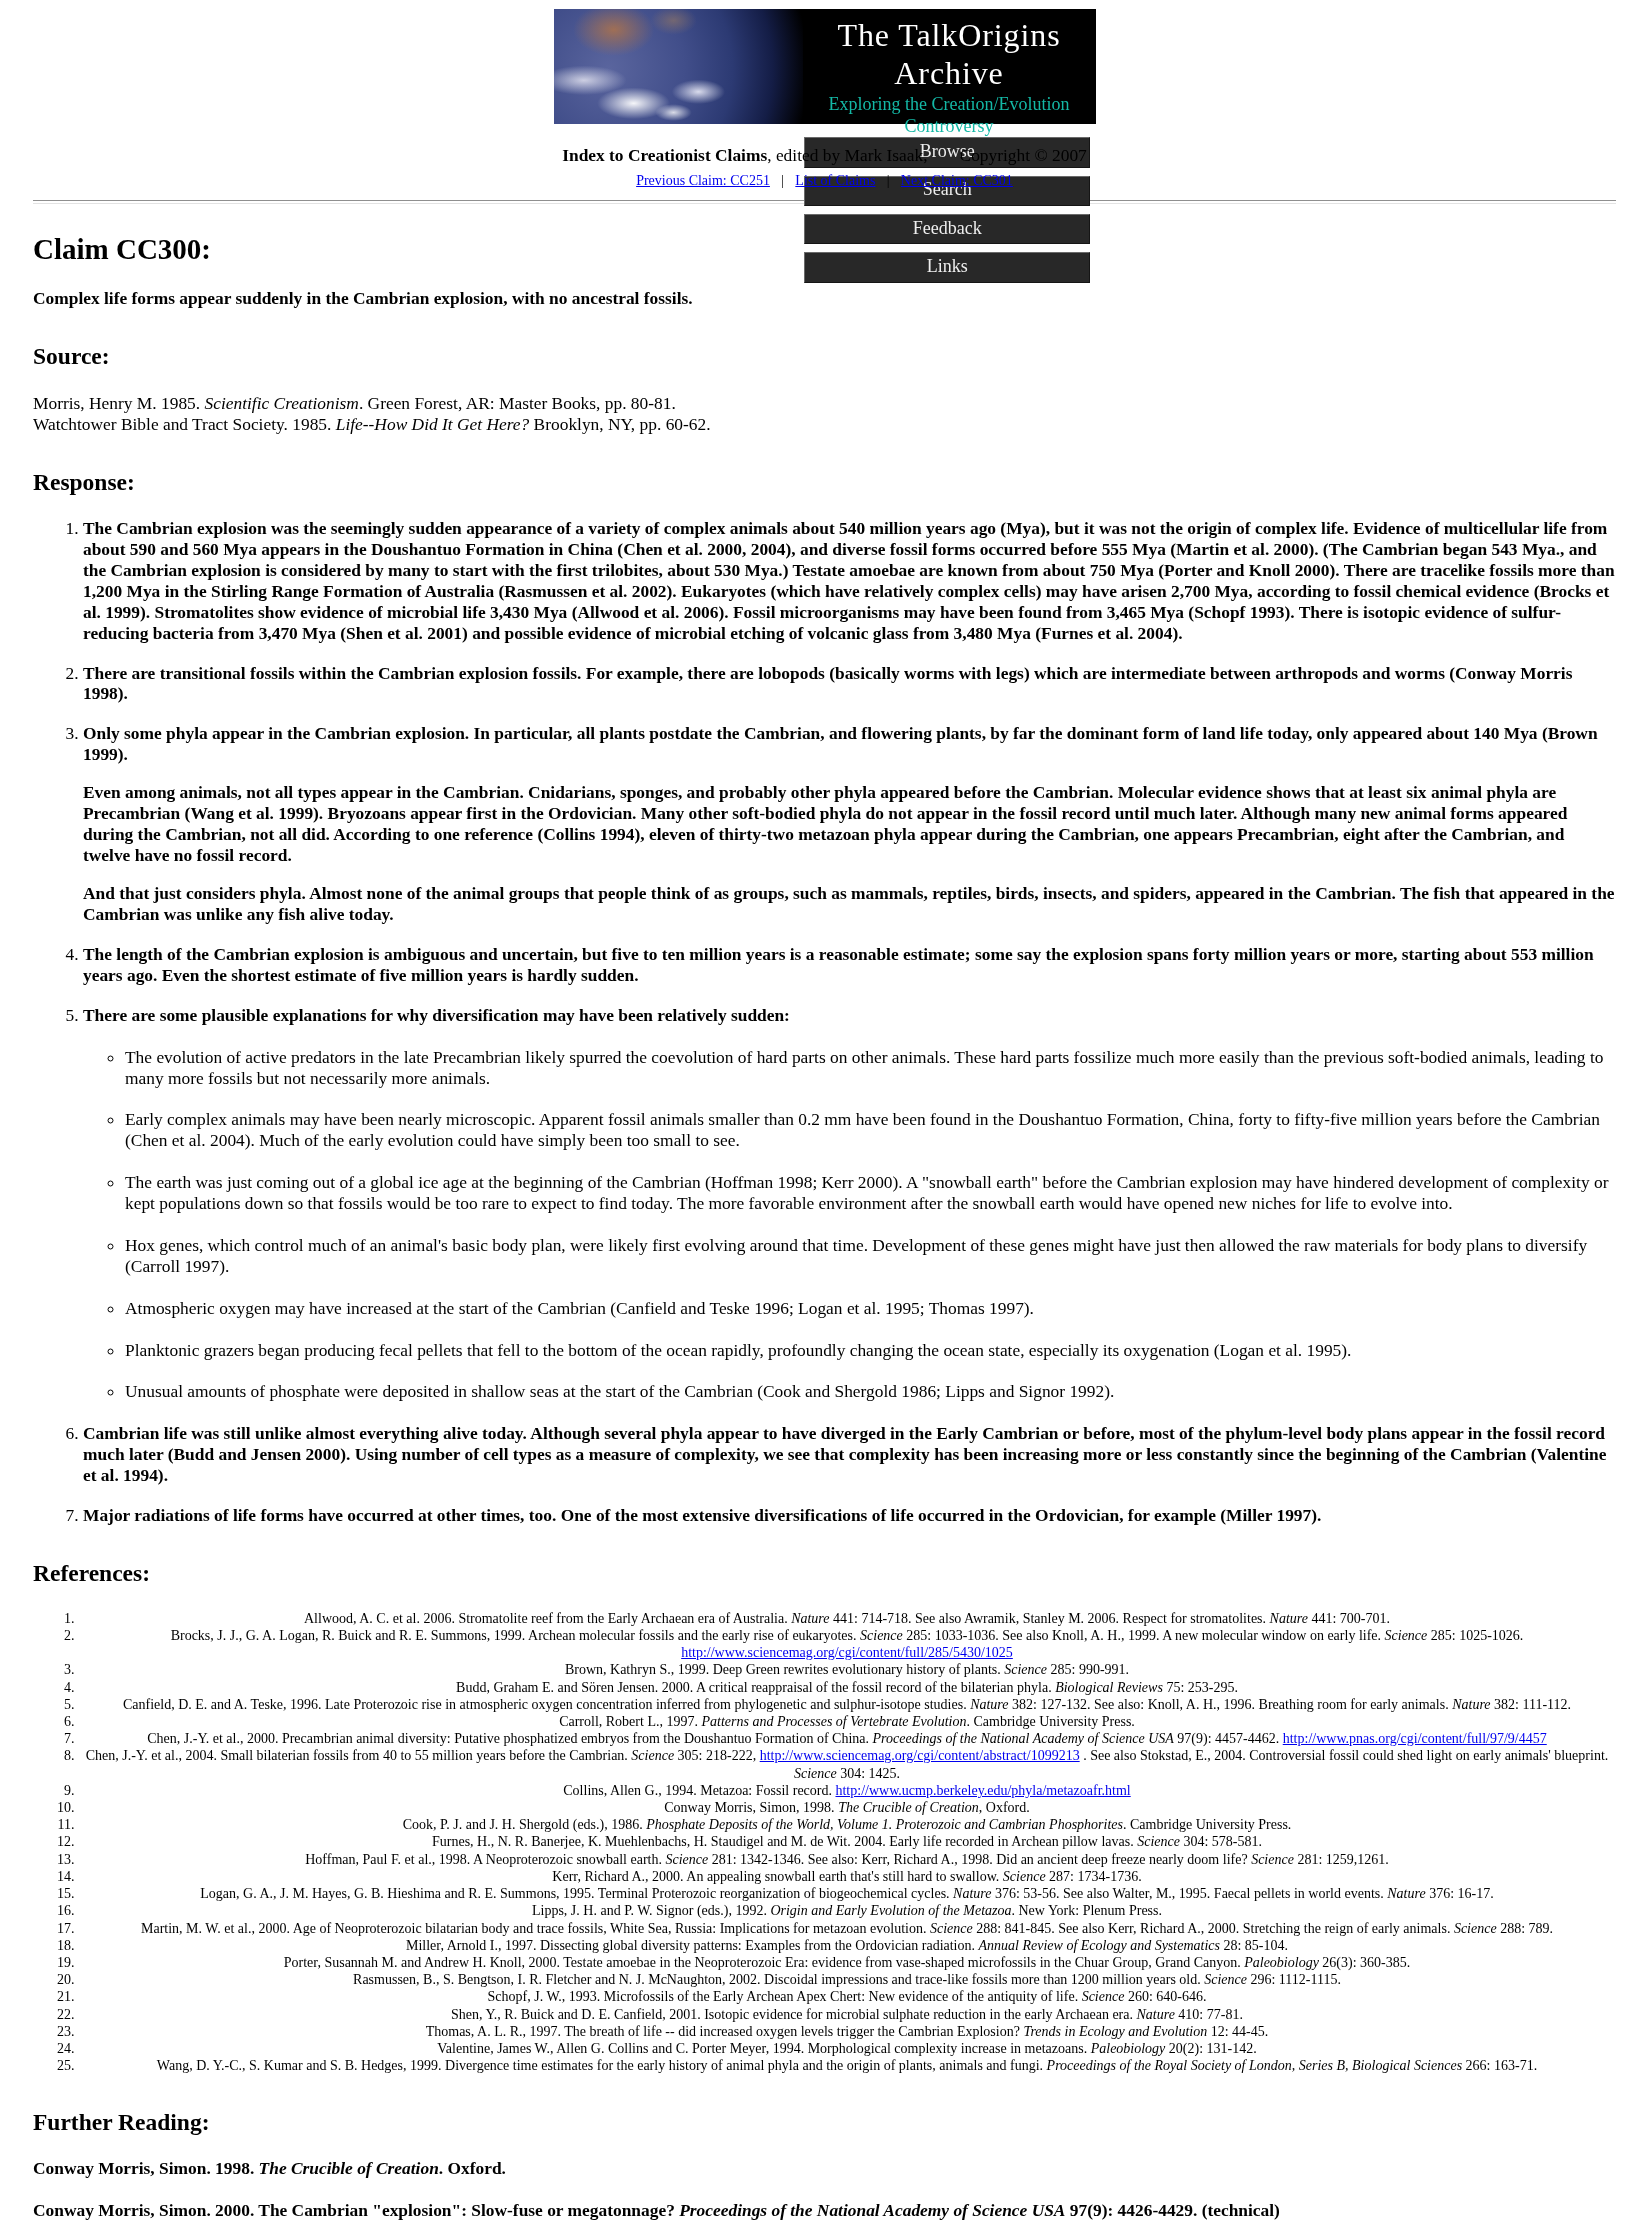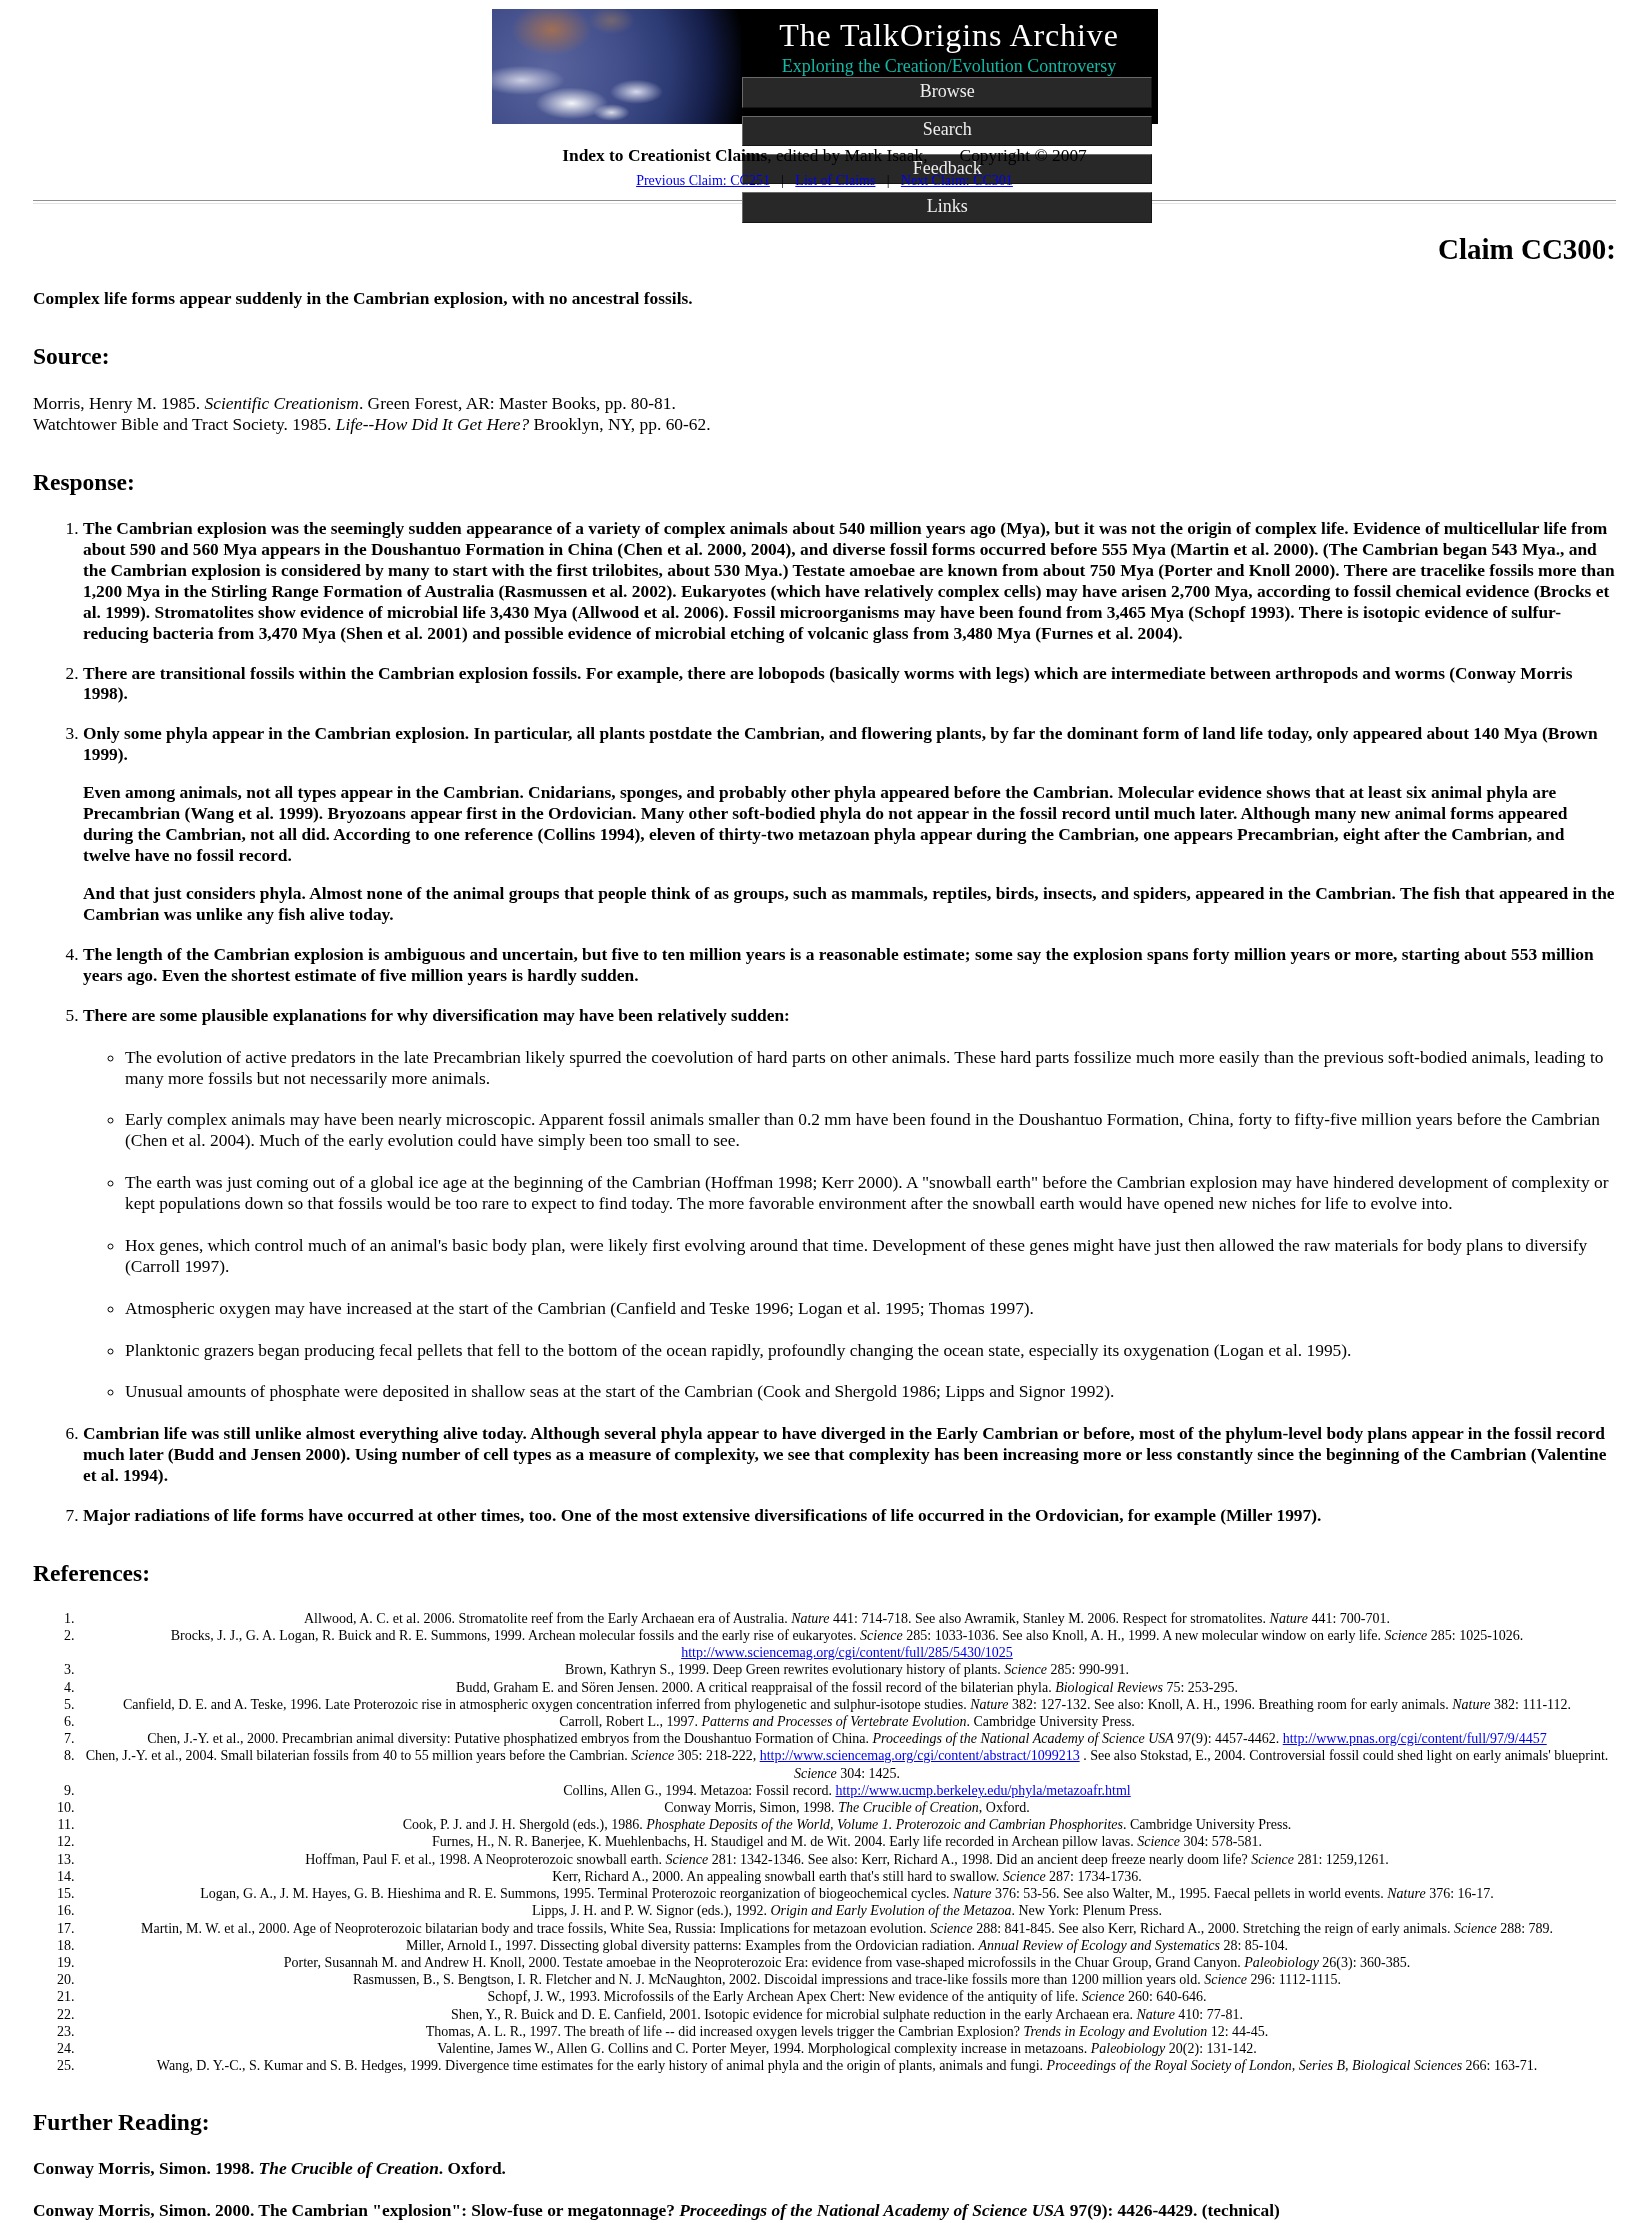--- a/index.html
+++ b/index.html
@@ -1,20 +1,20 @@
 <!DOCTYPE html>
 <html style="font-size:14px"><head>
 <meta charset="utf-8">
 <style>
   html, body { background: #fff; color: #000; }
   body { margin: 0; font-family: "Liberation Serif", serif; font-size: 17.4px; line-height: 1.2; }
   .page { width: 1583px; padding: 7px 33px 26px 33px; }
 
   
-  .banner { width: 666px; height: 115px; margin: 1.7px auto 0 auto; background: #000; display: flex; }
+  .banner { width: 542px; height: 115px; margin: 1.7px auto 0 auto; background: #000; display: flex; }
   .earth {
     width: 249px; height: 115px; flex: none;
     background:
       radial-gradient(ellipse 52px 22.6px at 32% 82%, rgba(255,255,255,.95), rgba(255,255,255,0) 70%),
       radial-gradient(ellipse 38px 17.4px at 58% 72%, rgba(245,245,255,.85), rgba(255,255,255,0) 70%),
       radial-gradient(ellipse 61px 21px at 12% 62%, rgba(235,235,245,.8), rgba(255,255,255,0) 70%),
       radial-gradient(ellipse 26px 12px at 48% 90%, rgba(255,255,255,.8), rgba(255,255,255,0) 70%),
       radial-gradient(ellipse 54px 35px at 24% 18%, rgba(164,112,82,.95), rgba(164,112,82,0) 75%),
       radial-gradient(ellipse 31px 19px at 48% 10%, rgba(150,120,100,.6), rgba(150,120,100,0) 75%),
       radial-gradient(circle 200px at 22% 52%, #5a659e 0%, #414e8a 38%, #2c3a73 62%, #141d46 82%, #000 100%);
@@ -29,21 +29,21 @@
   .index-line { text-align: center; margin-top: 21px; font-size: 17.4px; }
   .index-line .copyright { margin-left: 32px; }
   .claim-links { text-align: center; margin: 7px 0 10.4px 0; font-size: 14px; }
   .claim-links .pipe { margin: 0 11.3px; }
   a { color: #0000EE; text-decoration: underline; cursor: pointer; }
 
   hr { border: 0; height: 2.6px; background: transparent;
        border-top: 0.9px solid #8f8f8f; border-bottom: 0.9px solid #e3e3e3; margin: 5.2px 0; }
 
   
-  h1 { font-size: 29px; margin: 28px 0 21px 0; font-weight: bold; text-align: right; }
+  h1 { font-size: 29px; margin: 28px 0 21px 0; font-weight: bold; }
   h2 { font-size: 23.5px; margin: 33px 0 22.6px 0; font-weight: bold; }
   p  { margin: 17.4px 0; font-weight: bold; }
 
   ol.response { padding-left: 50px; margin: 22.6px 0; }
   ol.response > li { margin: 19px 0; }
   ol.response > li > p:first-child { margin-top: 16px; }
   ol.response ul { padding-left: 42px; margin: 19px 0; }
   ol.response ul > li { margin: 21px 0; }
 
   ol.refs { padding-left: 45px; margin: 15.6px 0; font-size: 14px; line-height: 1.23; }

